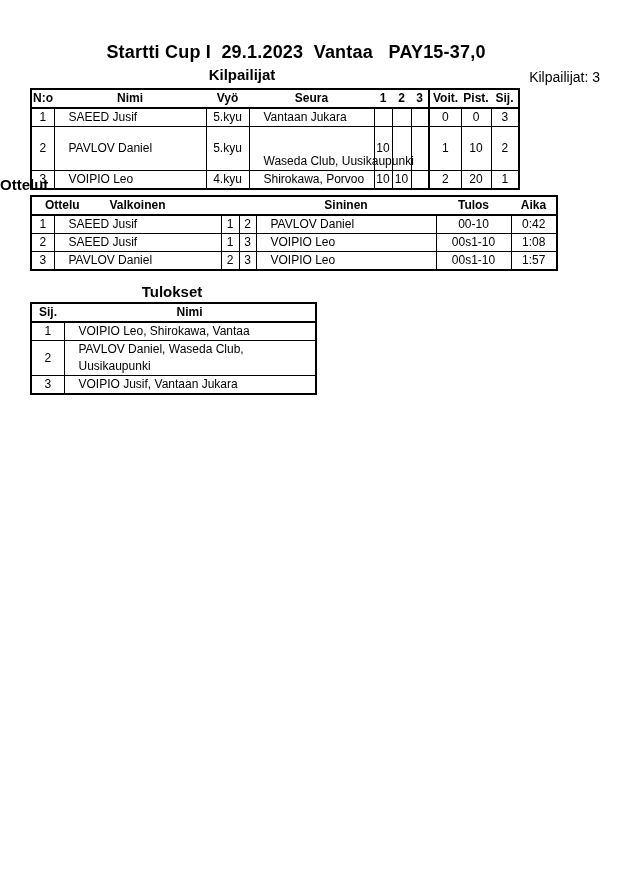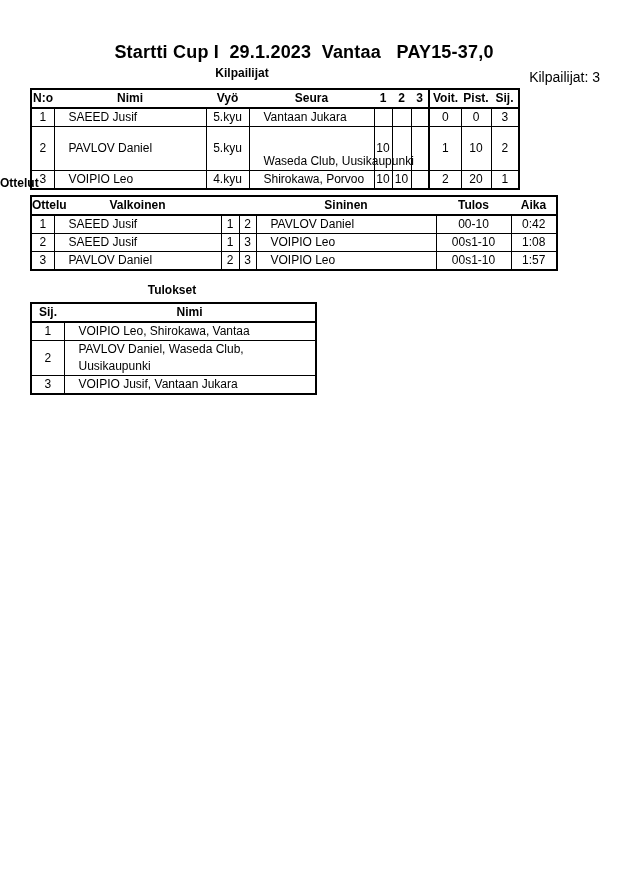--- a/index.html
+++ b/index.html
@@ -18,25 +18,24 @@
   .page-title {
     position: absolute;
     top: 42px;
     left: 0;
     width: 592px;
     text-align: center;
     font-size: 18px;
     font-weight: bold;
     white-space: pre;
     letter-spacing: 0.2px;
-    margin-left: 8px;
   }
   .sec-title {
     position: absolute;
-    font-size: 12px;
+    font-size: 15px;
     font-weight: bold;
   }
   .kilp-title    { top: 66px;  left: 0; width: 484px; text-align: center; }
   .ottelut-title { top: 176px; left: 0; width: 584px; text-align: left; }
   .tulokset-title{ top: 283px; left: 0; width: 344px; text-align: center; }
   .kilp-count {
     position: absolute;
     top: 69px;
     left: 500px;
     width: 100px;
@@ -67,21 +66,21 @@
   td {
     border: 1px solid #000;
     height: 17px;
     line-height: 17px;
     padding: 0;
     text-align: center;
     overflow: visible;
   }
   .thick-left { border-left: 2px solid #000 !important; }
   .left { text-align: left; padding-left: 14px; }
-  th.left { padding-left: 0; }
+  th.left { padding-left: 13px; }
   .overflow-text {
     white-space: nowrap;
     position: relative;
     z-index: 2;
     display: inline-block;
     margin-top: 26px;
   }
 </style>
 </head>
 <body>

